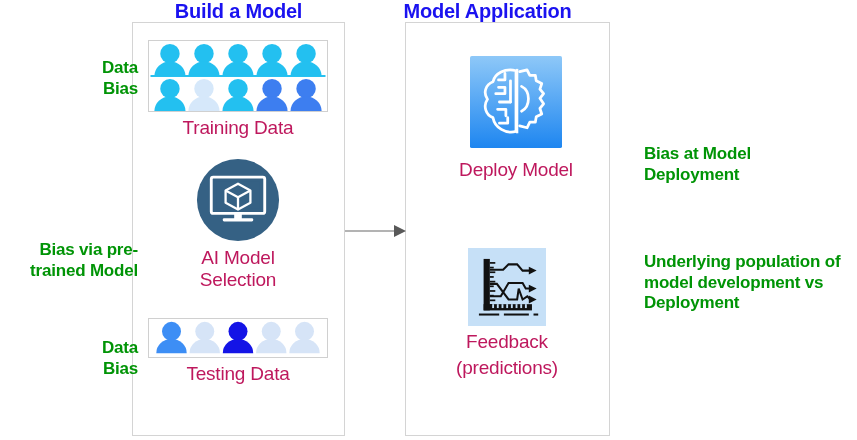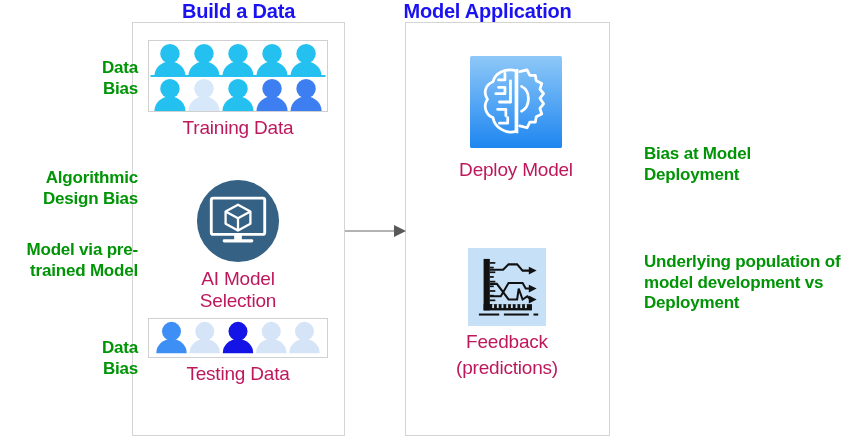--- a/index.html
+++ b/index.html
@@ -62,21 +62,21 @@
   .node-label {
     font-size: 19px;
     font-weight: normal;
     color: #be185d;
     line-height: 1.18;
     letter-spacing: -0.2px;
     margin-top: 5px;
   }
 
   #node-training { left: 138px; top: 40px;  width: 200px; }
-  #node-aimodel  { left: 138px; top: 179px; width: 200px; }
+  #node-aimodel  { left: 138px; top: 158px; width: 200px; }
   #node-testing  { left: 138px; top: 318px; width: 200px; }
   #node-deploy   { left: 418px; top: 40px;  width: 196px; margin-top: 16px; }
   #node-feedback { left: 409px; top: 248px; width: 196px; }
 
   
   .icon-box {
     margin: 0 auto;
     display: block;
   }
 
@@ -108,21 +108,21 @@
   #note-pretrain-bias { left: 0px;   top: 240px; width: 126px; }
   #note-data-bias-2   { left: 0px;   top: 338px; width: 126px; }
   #note-deploy-bias   { left: 632px; top: 144px; width: 222px; }
   #note-population    { left: 632px; top: 252px; width: 224px; }
 </style>
 </head>
 <body>
 
 <div class="canvas">
 
-  <div class="col-title" id="title-build">Build a Data</div>
+  <div class="col-title" id="title-build">Build a Model</div>
 
   <div class="col-title" id="title-apply">Model Application</div>
 
   <div class="panel" id="panel-build"></div>
   <div class="panel" id="panel-apply"></div>
 
   <svg id="connector" viewBox="0 0 62 16">
     <line x1="0" y1="8" x2="50" y2="8" stroke="#9a9a9a" stroke-width="1.6"></line>
     <path d="M49 2 L61 8 L49 14 Z" fill="#595959"></path>
   </svg>
@@ -310,27 +310,23 @@
     </svg>
     <div class="node-label">Feedback</div>
     <div class="node-label" style="margin-top:4px">(predictions)</div>
   </div>
 
   <div class="note right-align" id="note-data-bias-1">
     <div>Data</div>
     <div>Bias</div>
   </div>
 
-  <div class="note right-align" id="note-algo-bias">
-    <div>Algorithmic</div>
-    <div>Design Bias</div>
-  </div>
 
   <div class="note right-align" id="note-pretrain-bias">
-    <div>Model via pre-</div>
+    <div>Bias via pre-</div>
     <div>trained Model</div>
   </div>
 
   <div class="note right-align" id="note-data-bias-2">
     <div>Data</div>
     <div>Bias</div>
   </div>
 
   <div class="note left-align" id="note-deploy-bias">
     <div>Bias at Model</div>

